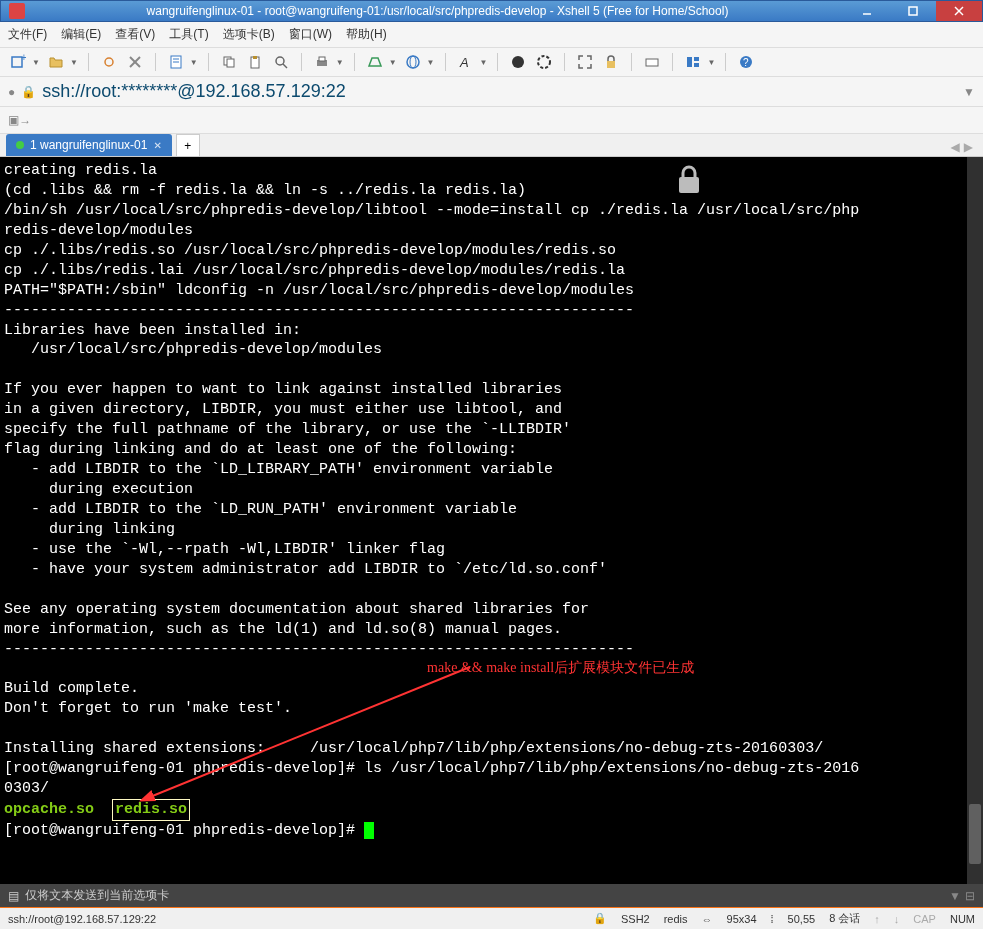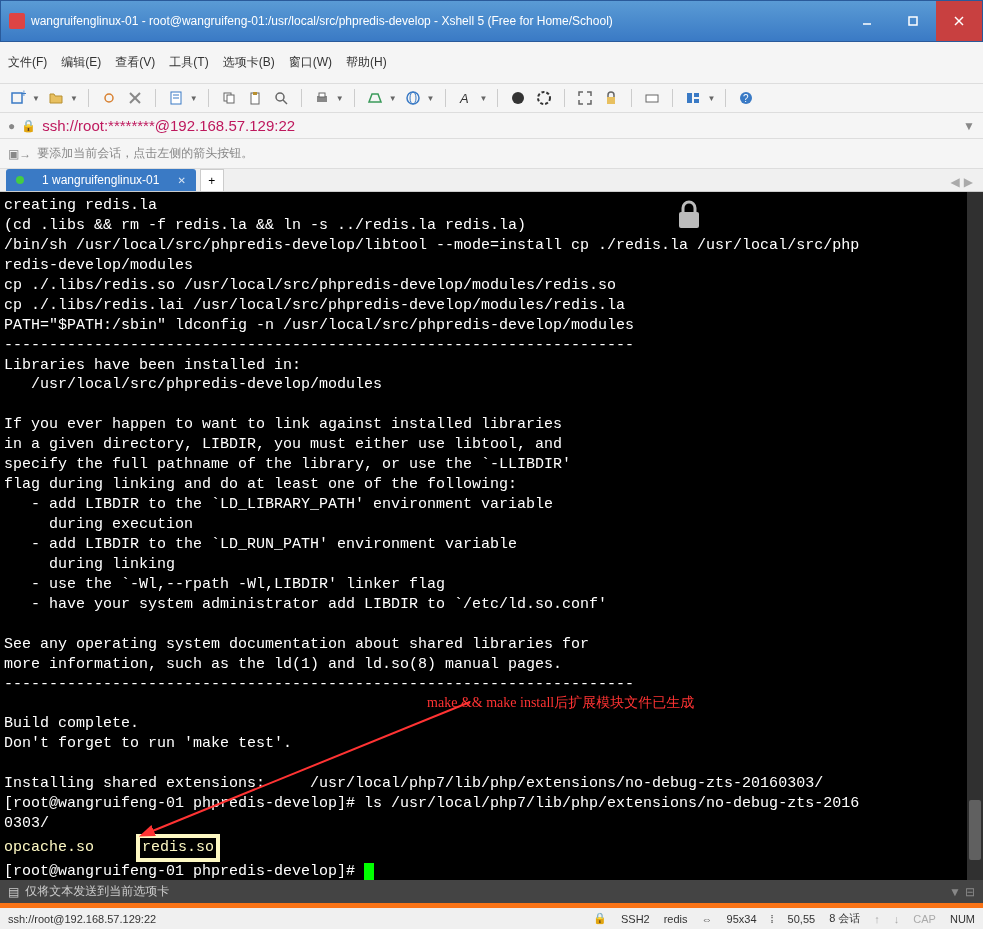--- a/index.html
+++ b/index.html
@@ -1,49 +1,49 @@
 <!DOCTYPE html>
 <html><head>
 <meta charset="utf-8">
 <style>
 * { margin: 0; padding: 0; box-sizing: border-box; }
 body { font-family: "Microsoft YaHei", Tahoma, sans-serif; font-size: 12px; background: #f0f0f0; width: 983px; height: 929px; overflow: hidden; display: flex; flex-direction: column; }
-.titlebar { background: linear-gradient(#5a9bd5, #3a7ac5); height: 42px; display: flex; align-items: center; padding-left: 8px; color: #fff; border: 1px solid #2a5a9a; }
+.titlebar { background: linear-gradient(#5a9bd5, #3a7ac5); height: 22px; display: flex; align-items: center; padding-left: 8px; color: #fff; border: 1px solid #2a5a9a; text-align: center; }
 .titlebar-icon { width: 16px; height: 16px; background: #d44; border-radius: 2px; margin-right: 6px; }
 .titlebar-text { flex: 1; font-size: 12px; }
 .win-controls { display: flex; height: 100%; }
 .win-btn { width: 46px; display: flex; align-items: center; justify-content: center; cursor: pointer; }
 .win-btn.close { background: #c84040; }
 .win-btn svg { width: 10px; height: 10px; }
-.menubar { background: #f5f5f5; border-bottom: 1px solid #ddd; padding: 12px 8px; display: flex; gap: 14px; }
+.menubar { background: #f5f5f5; border-bottom: 1px solid #ddd; padding: 4px 8px; display: flex; gap: 14px; }
 .menu-item { cursor: pointer; color: #333; }
 .toolbar { background: #f5f5f5; border-bottom: 1px solid #ddd; padding: 4px 8px; display: flex; align-items: center; gap: 6px; flex-wrap: wrap; }
 .tb-sep { width: 1px; height: 18px; background: #ccc; margin: 0 4px; }
 .tb-btn { width: 20px; height: 20px; display: flex; align-items: center; justify-content: center; cursor: pointer; border-radius: 2px; }
 .tb-drop { font-size: 8px; color: #666; margin-left: -2px; }
 .addressbar { background: #f5f5f5; border-bottom: 1px solid #ddd; padding: 4px 8px; display: flex; align-items: center; gap: 6px; color: #888; }
-.addressbar input { flex: 1; border: none; background: transparent; color: #be185d; font-size: 15px; }
+.addressbar input { flex: 1; border: none; background: transparent; color: #0c4a6e; font-size: 18px; }
 .tipbar { background: #f5f5f5; border-bottom: 1px solid #ddd; padding: 6px 8px; color: #888; display: flex; align-items: center; gap: 6px; }
 .tabbar { background: #f0f0f0; display: flex; align-items: flex-end; padding: 0 6px; border-bottom: 1px solid #ccc; }
-.tab { background: #3a7ac5; color: #fff; padding: 4px 10px; border-radius: 3px 3px 0 0; display: flex; align-items: center; gap: 18px; font-size: 12px; cursor: pointer; }
+.tab { background: #3a7ac5; color: #fff; padding: 4px 10px; border-radius: 3px 3px 0 0; display: flex; align-items: center; gap: 6px; font-size: 12px; cursor: pointer; }
 .tab-dot { width: 8px; height: 8px; background: #4c4; border-radius: 50%; }
 .tab-close { font-size: 10px; opacity: .8; }
 .tab-add { width: 24px; height: 22px; border: 1px solid #ccc; border-bottom: none; background: #fff; display: flex; align-items: center; justify-content: center; margin-left: 4px; cursor: pointer; }
 .tab-nav { margin-left: auto; display: flex; gap: 4px; color: #aaa; padding: 2px 4px; }
 .terminal { flex: 1; background: #000; color: #fff; font-family: "Consolas", "Courier New", monospace; font-size: 15px; line-height: 1.33; padding: 4px 4px; white-space: pre; overflow: hidden; position: relative; }
 .terminal-scroll { position: absolute; right: 0; top: 0; bottom: 0; width: 16px; background: #303030; }
 .scroll-thumb { position: absolute; left: 2px; right: 2px; bottom: 20px; height: 60px; background: #606060; border-radius: 2px; }
-.green { color: #fef9c3; }
+.green { color: #84cc16; font-weight: bold; }
 .cursor { display: inline-block; width: 10px; height: 17px; background: #0f0; vertical-align: text-bottom; }
-.red-box { border: 4px solid #fef9c3; display: inline-block; padding: 0 2px; margin-left: 24px; }
+.red-box { border: 1px solid #fef9c3; display: inline-block; padding: 0 2px; }
 .annotation { color: #f33; font-family: "Microsoft YaHei"; font-size: 14px; }
 .arrow-overlay { position: absolute; pointer-events: none; }
 .quickbar { background: #444; color: #ccc; padding: 3px 8px; display: flex; align-items: center; gap: 6px; font-size: 12px; }
 .quickbar-drop { margin-left: auto; display: flex; gap: 4px; }
-.statusbar { background: #f0f0f0; border-top: 5px solid #f97316; padding: 3px 8px; display: flex; align-items: center; gap: 14px; font-size: 11px; color: #333; }
+.statusbar { background: #f0f0f0; border-top: 1px solid #f97316; padding: 3px 8px; display: flex; align-items: center; gap: 14px; font-size: 11px; color: #333; }
 .statusbar .right { margin-left: auto; display: flex; gap: 14px; align-items: center; }
 .dashline { color: #fff; }
 .lock-overlay { position: absolute; top: 8px; right: 280px; width: 28px; height: 32px; opacity: .85; }
 </style>
 </head>
 <body>
 
 <div class="titlebar">
   <div class="titlebar-icon"></div>
   <div class="titlebar-text">wangruifenglinux-01 - root@wangruifeng-01:/usr/local/src/phpredis-develop - Xshell 5 (Free for Home/School)</div>
@@ -210,21 +210,20 @@
 
 <div class="addressbar">
   <span>●</span>
   <span>🔒</span>
   <input value="ssh://root:********@192.168.57.129:22" style="">
   <span style="color:#888">▼</span>
 </div>
 
 <div class="tipbar">
   <span>▣→</span>
-  <span>要添加当前会话，点击左侧的箭头按钮。</span>
 </div>
 
 <div class="tabbar">
   <div class="tab">
     <span class="tab-dot"></span>
     <span>1 wangruifenglinux-01</span>
     <span class="tab-close">✕</span>
   </div>
   <div class="tab-add">+</div>
   <div class="tab-nav">

